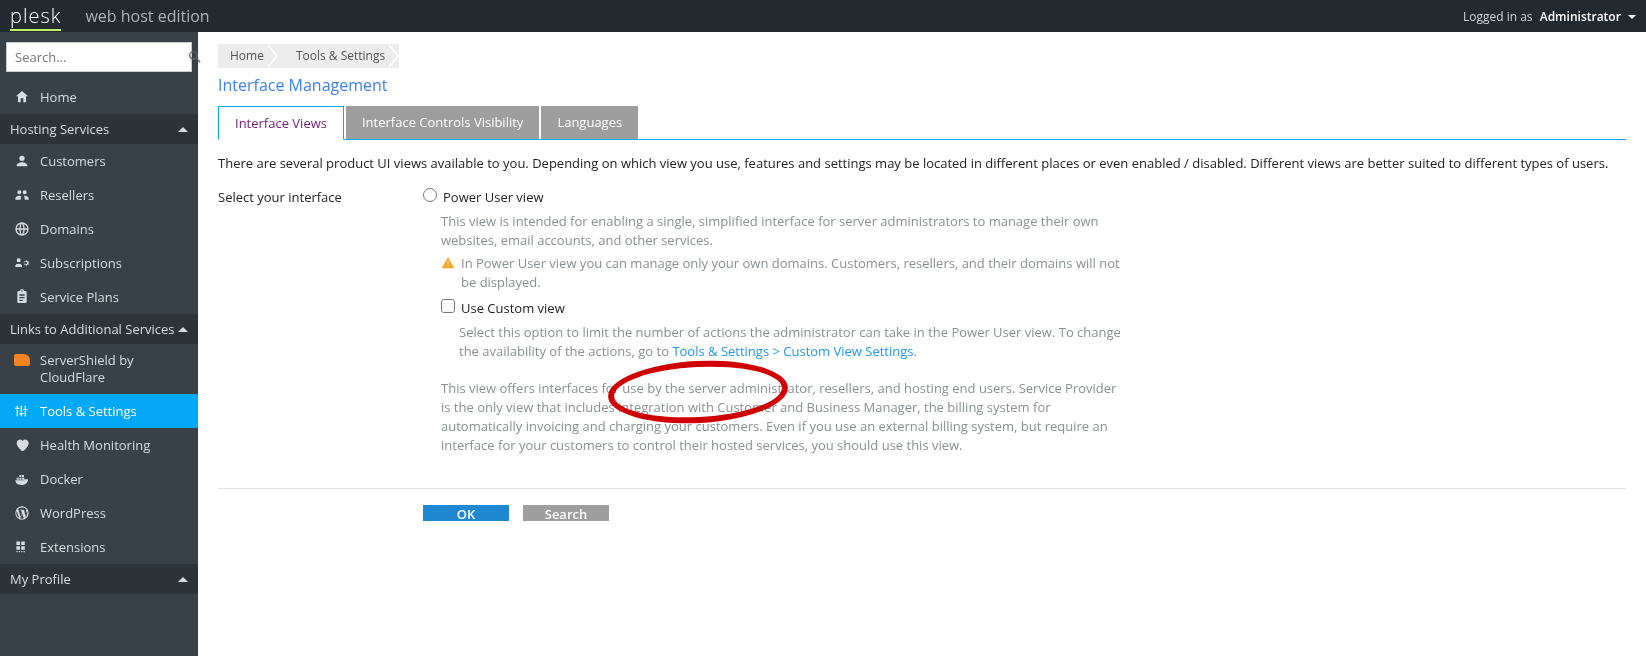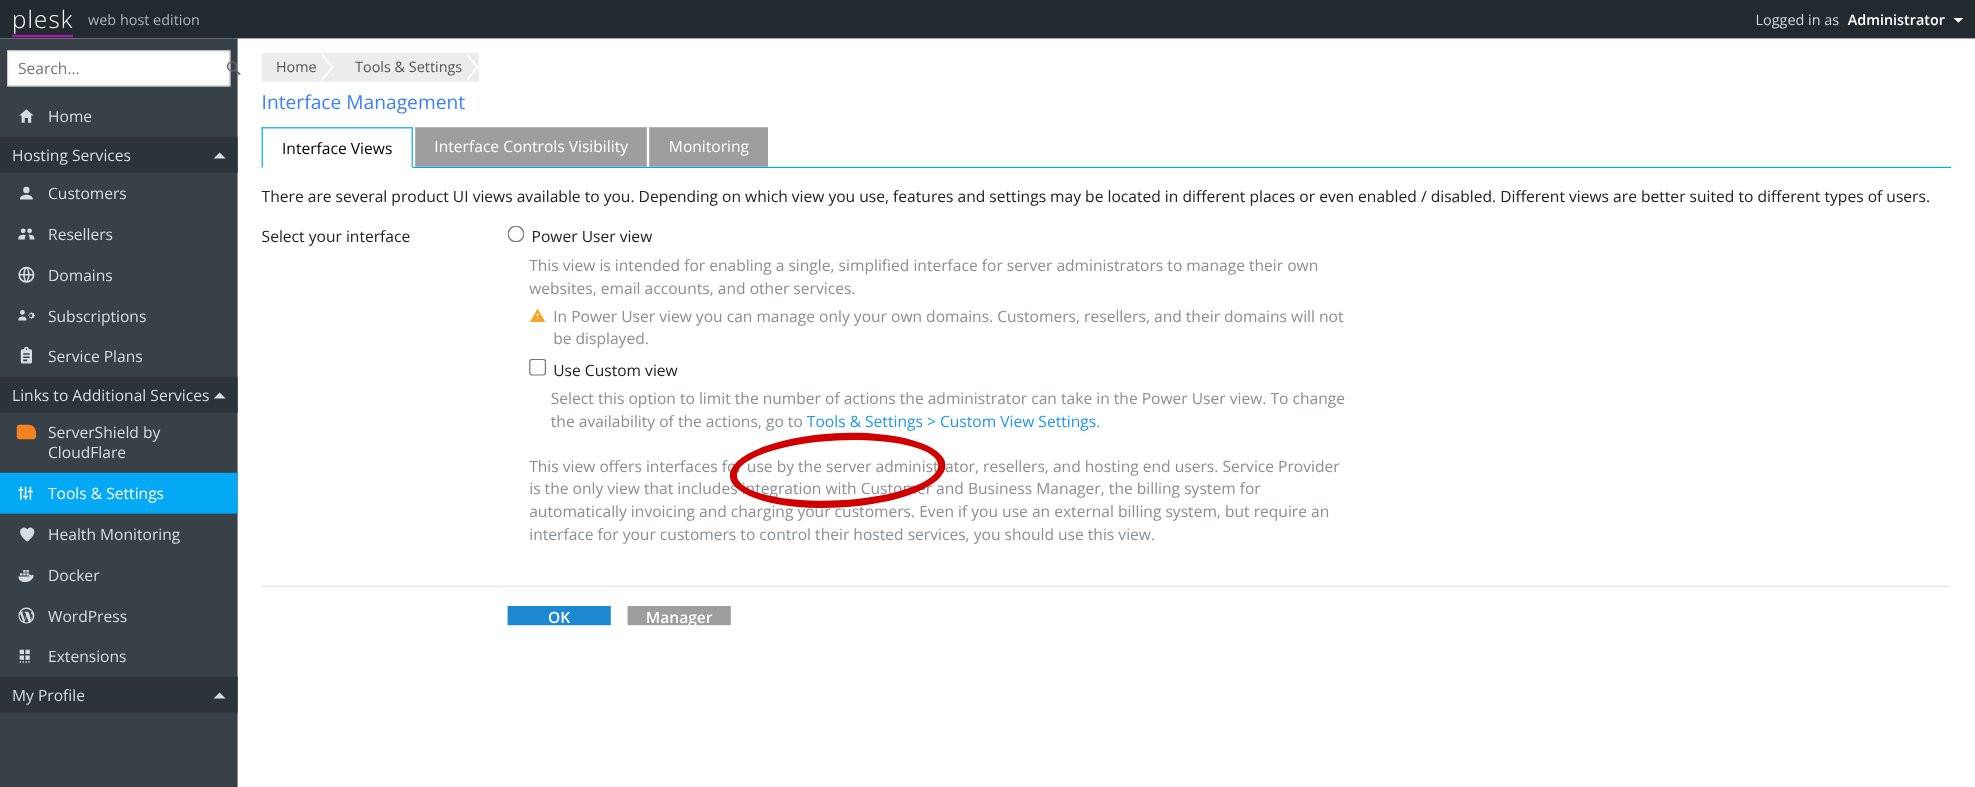--- a/index.html
+++ b/index.html
@@ -1,22 +1,22 @@
 <!DOCTYPE html>
 <html><head>
 <meta charset="utf-8">
 <style>
   *{box-sizing:border-box;margin:0;padding:0;font-family:"Open Sans","Helvetica Neue",Arial,sans-serif}
   body{width:1646px;height:656px;overflow:hidden;background:#fff;font-size:13px;color:#222}
   
   .topbar{height:32px;background:#222a30;color:#d0d5d9;display:flex;align-items:center;padding:0 10px;justify-content:space-between}
   .brand{display:flex;align-items:center;gap:8px}
   .brand .logo{font-size:20px;letter-spacing:1px;font-weight:300;color:#fff;font-family:Georgia,serif}
-  .brand .logo b{display:inline-block;border-bottom:2px solid #a21caf;padding-bottom:0;font-weight:300}
-  .brand .edition{font-size:12px;color:#aab3ba;margin-left:4px}
+  .brand .logo b{display:inline-block;border-bottom:2px solid #bef264;padding-bottom:0;font-weight:300}
+  .brand .edition{font-size:16px;color:#aab3ba;margin-left:16px}
   .user-area{font-size:12px;color:#cfd6db}
   .user-area .uname{color:#fff;font-weight:600;margin-left:4px}
   .caret-down{display:inline-block;margin-left:4px;border:4px solid transparent;border-top-color:#fff;transform:translateY(2px)}
   
   .shell{display:flex;height:624px}
   .sidebar{width:198px;background:#384147;color:#d6dde2;display:flex;flex-direction:column;font-size:13px}
   .search-wrap{background:#fff;margin:10px 6px 8px 6px;height:30px;display:flex;border:1px solid #c9c9c9}
   .search-wrap input{flex:1;border:none;outline:none;padding:0 8px;font-size:13px;color:#555}
   .search-wrap .sbtn{width:32px;display:flex;align-items:center;justify-content:center;cursor:pointer}
   .sec-head{background:#2d3439;padding:6px 10px;color:#d6dde2;font-size:13px;display:flex;justify-content:space-between;align-items:center;cursor:pointer}
@@ -29,21 +29,21 @@
   
   .main{flex:1;padding:8px 20px 20px 20px;overflow:hidden;position:relative}
   .breadcrumb{display:flex;gap:0;margin:4px 0 6px 0}
   .crumb{height:24px;line-height:24px;padding:0 14px 0 18px;background:#ececec;color:#555;font-size:12px;position:relative;cursor:pointer}
   .crumb::after{content:"";position:absolute;right:-10px;top:0;border:12px solid transparent;border-left:10px solid #ececec;width:0;height:0}
   .crumb::before{content:"";position:absolute;right:-12px;top:0;border:12px solid transparent;border-left:10px solid #fff;width:0;height:0;z-index:0}
   .crumb:first-child{padding-left:12px}
   h1.page-title{font-size:16px;font-weight:400;color:#3b82f6;margin:4px 0 10px 0}
   .tabs{display:flex;border-bottom:1px solid #03a9f4}
   .tab{padding:7px 16px;font-size:13px;color:#fff;background:#9e9e9e;margin-right:2px;cursor:pointer}
-  .tab.active{background:#fff;color:#000000;border:1px solid #03a9f4;border-bottom:1px solid #fff;margin-bottom:-1px}
+  .tab.active{background:#fff;color:#701a75;border:1px solid #03a9f4;border-bottom:1px solid #fff;margin-bottom:-1px}
   .intro{margin:14px 0 16px 0;color:#222;font-size:13px}
   .form-row{display:flex;align-items:flex-start}
   .form-label{width:205px;color:#222;padding-top:0}
   .form-fields{flex:1;max-width:700px;color:#222}
   .opt{margin-bottom:18px}
   .opt-head{display:flex;align-items:flex-start;gap:6px}
   .opt-head label{color:#222}
   .opt input[type=radio],.opt input[type=checkbox]{width:14px;height:14px}
   .opt-desc{color:#8a8f93;margin:6px 0 0 18px;line-height:1.45}
   .opt-desc a{color:#2196f3;text-decoration:none}
@@ -201,21 +201,21 @@
     <div class="breadcrumb">
       <div class="crumb">Home</div>
       <div class="crumb">Tools &amp; Settings</div>
     </div>
 
     <h1 class="page-title">Interface Management</h1>
 
     <div class="tabs">
       <div class="tab active">Interface Views</div>
       <div class="tab">Interface Controls Visibility</div>
-      <div class="tab">Monitoring</div>
+      <div class="tab">Languages</div>
     </div>
 
     <p class="intro">There are several product UI views available to you. Depending on which view you use, features and settings may be located in different places or even enabled / disabled. Different views are better suited to different types of users.</p>
 
     <div class="form-row">
       <div class="form-label">Select your interface</div>
       <div class="form-fields">
         <div class="opt">
           <div class="opt-head">
             <input type="radio" name="iface" style="">
@@ -244,18 +244,18 @@
         <div class="opt">
           <div class="opt-desc">This view offers interfaces for use by the server administrator, resellers, and hosting end users. Service Provider is the only view that includes integration with Customer and Business Manager, the billing system for automatically invoicing and charging your customers. Even if you use an external billing system, but require an interface for your customers to control their hosted services, you should use this view.</div>
         </div>
       </div>
     </div>
 
     <hr class="sep">
 
     <div class="btnrow">
       <button class="btn primary">OK</button>
-      <button class="btn secondary">Manager</button>
+      <button class="btn secondary">Search</button>
     </div>
 
     <div class="anno-circle"></div>
   </main>
 </div>
 
 </body></html>

